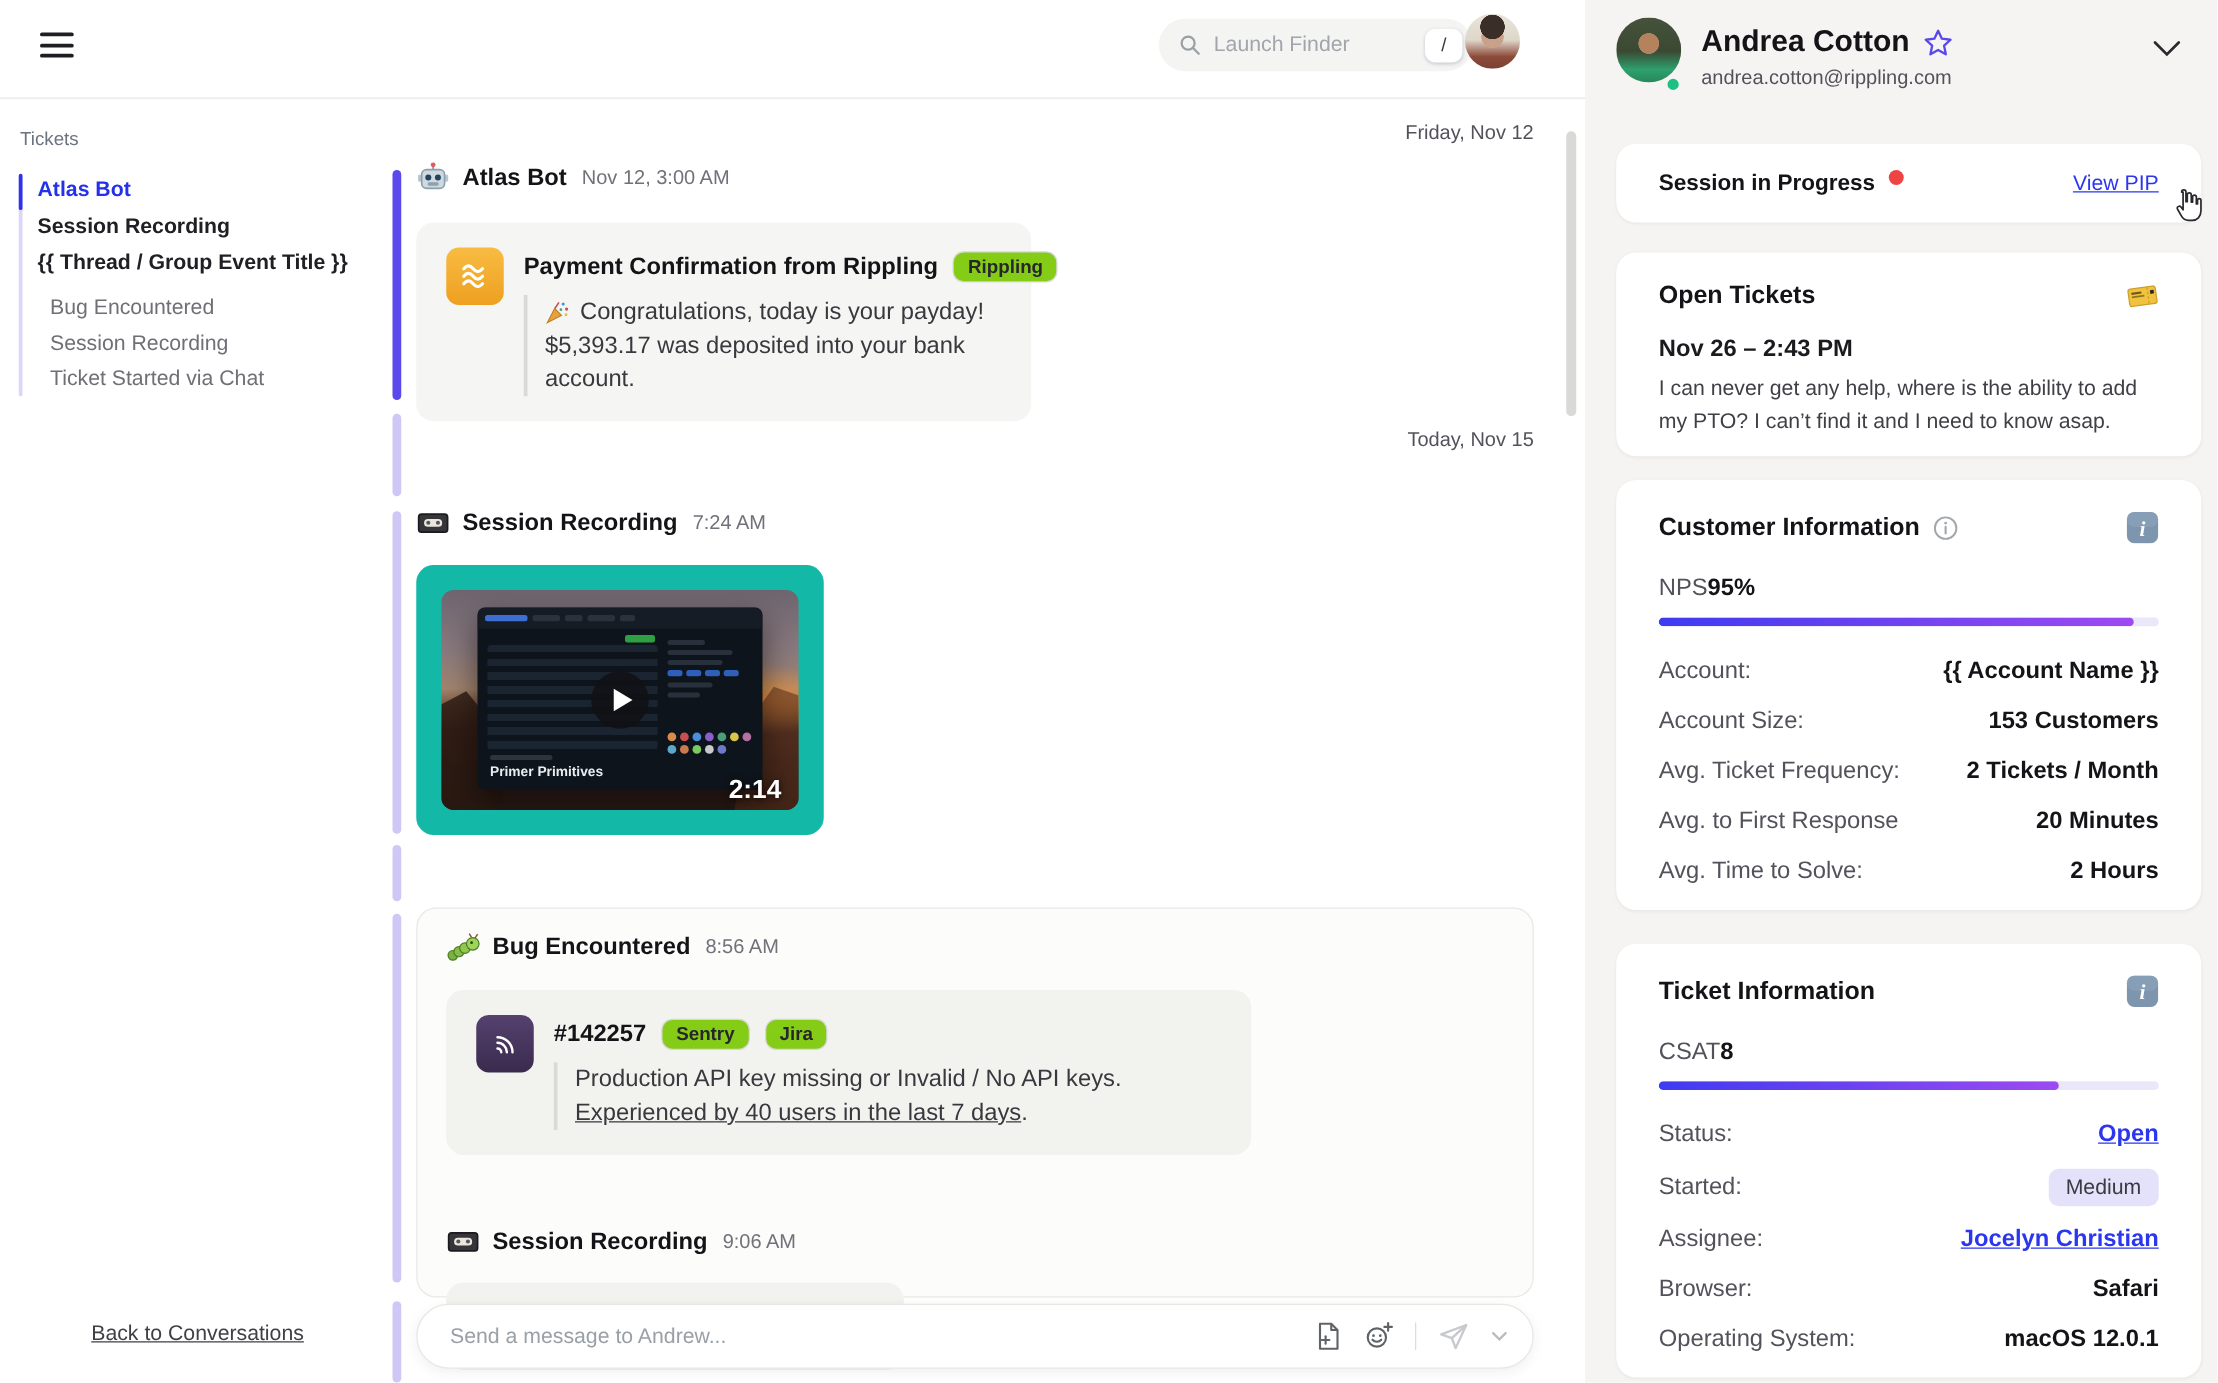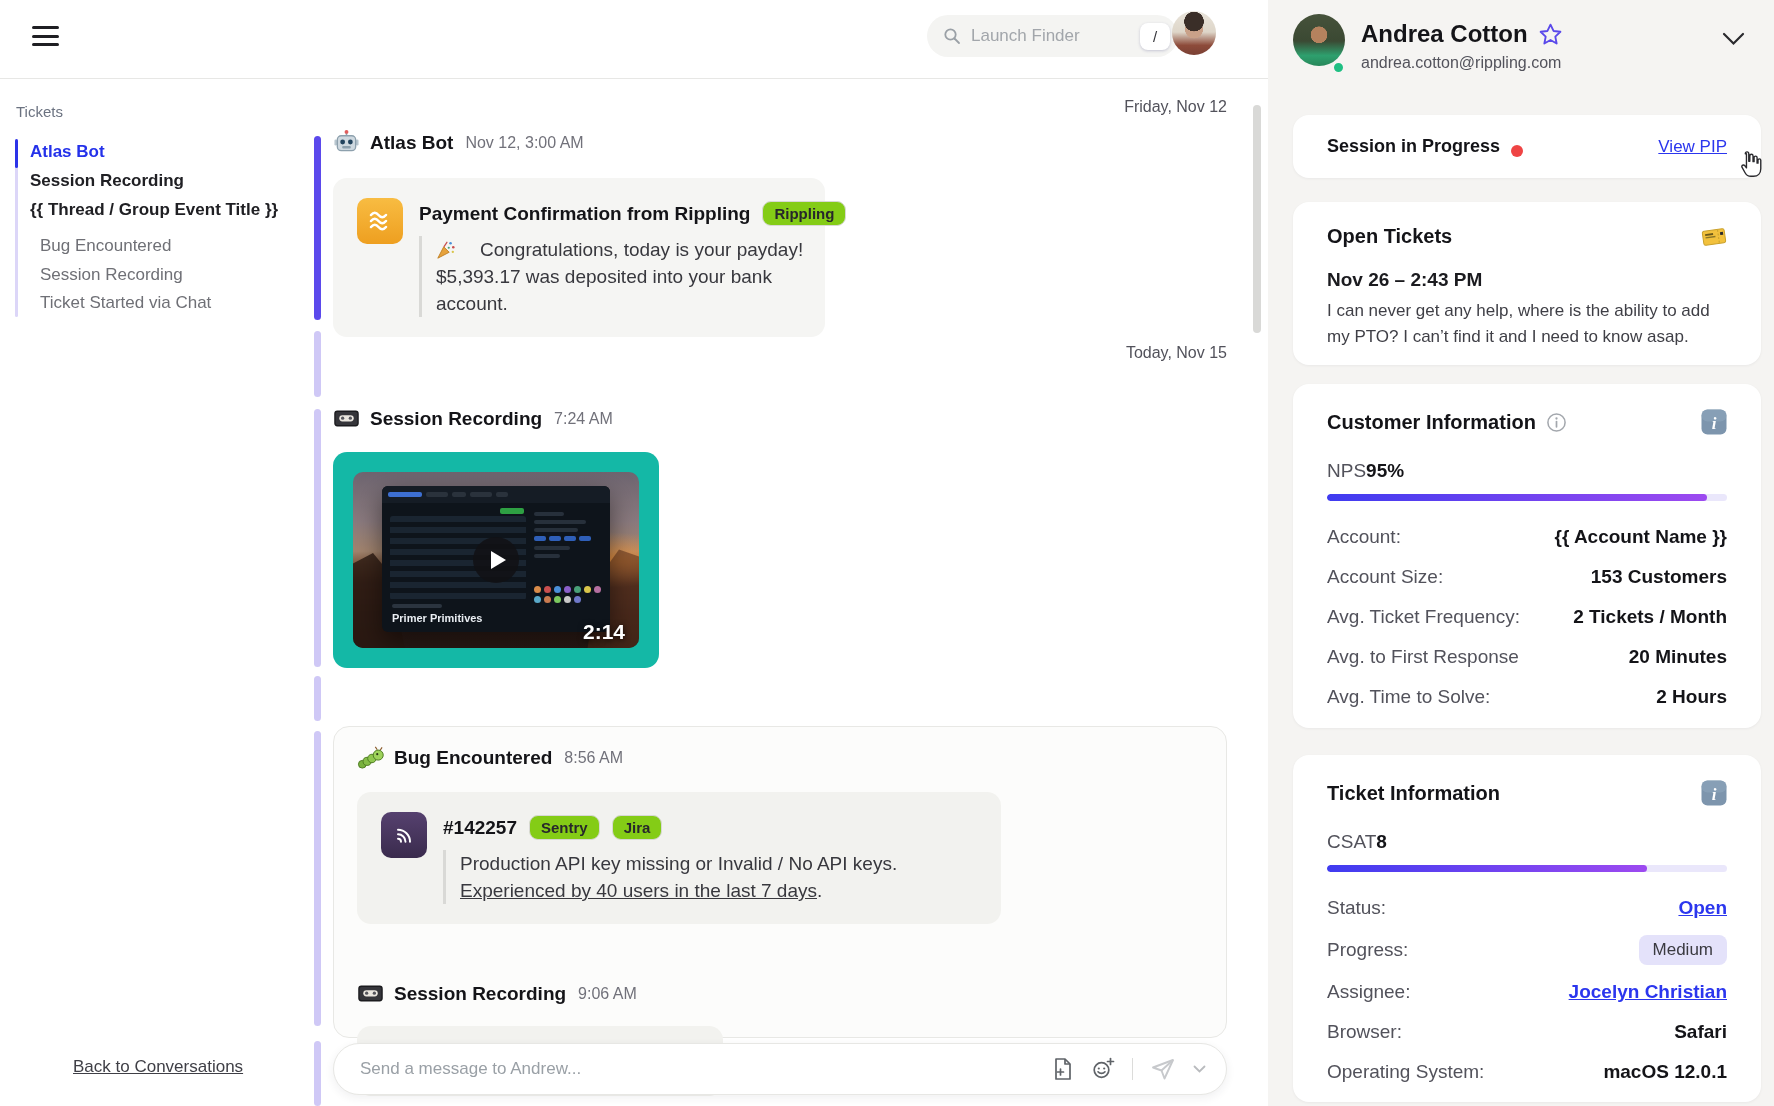--- a/index.html
+++ b/index.html
@@ -47,21 +47,21 @@
   .chat-card { background:#f5f5f3; border-radius:14px; display:flex; padding:20px 24px; gap:16px; }
   .applogo { width:46px; height:46px; border-radius:10px; flex:0 0 auto; display:flex; align-items:center; justify-content:center; }
   .applogo.rippling { background:linear-gradient(180deg,#f8bc42,#ee9f20); }
   .applogo.sentry { background:linear-gradient(180deg,#56416f,#3a2b4d); }
   .card-title-row { display:flex; align-items:center; gap:12px; margin-top:3px; }
   .card-title { font-size:19px; font-weight:bold; color:#141418; white-space:nowrap; }
   .pill { background:#84cc16; border:1.5px solid #d8d8d5; border-radius:9px; padding:3px 11px;
     font-size:15px; font-weight:bold; color:#27272b; }
   .quote { margin-top:10px; border-left:3px solid #d9d9d6; padding-left:14px; font-size:19px;
     color:#38383e; line-height:27px; }
-  .qline { display:flex; align-items:center; gap:24px; }
+  .qline { display:flex; align-items:center; gap:8px; }
 
   #payment-card { position:absolute; left:333px; top:178px; width:492px; }
   #video-card  { position:absolute; left:333px; top:452px; width:326px; height:216px; background:#14b8a6;
     border-radius:14px; padding:20px; }
   #thumb { position:relative; width:286px; height:176px; border-radius:10px; overflow:hidden;
     background: radial-gradient(ellipse 42% 22% at 88% 50%, rgba(246,152,62,.85), rgba(246,152,62,0) 72%),
       linear-gradient(180deg,#6e6570 0%,#8a7a7e 28%,#a2846e 45%,#7e5a42 52%,#4a2f24 63%,#33201a 82%,#2a1a15 100%); }
   .mesa { position:absolute; bottom:0; width:100%; height:100%; background:#2a1912; opacity:.8; }
   #mesa-l { clip-path:polygon(0 100%,0 52%,7% 46%,13% 58%,18% 100%); }
   #mesa-r { clip-path:polygon(100% 100%,100% 48%,93% 44%,86% 60%,82% 100%); opacity:.55; background:#5a2f1c; }
@@ -112,21 +112,21 @@
   #presence-dot { position:absolute; left:64px; top:61px; width:13px; height:13px; border-radius:50%;
     background:#1fbf83; border:2px solid #f5f4f2; }
   #panel-name-row { position:absolute; left:93px; top:20px; display:flex; align-items:center; gap:10px; }
   #panel-name { font-size:24px; font-weight:bold; color:#141418; }
   #panel-email { position:absolute; left:93px; top:54px; font-size:16px; color:#52525b; }
   #panel-chevron { position:absolute; left:454px; top:32px; cursor:pointer; }
 
   .pcard { position:absolute; left:25px; width:468px; background:#fff; border-radius:16px;
     box-shadow:0 1px 3px rgba(20,20,40,.05); padding:0 34px; }
   #card-session { top:115px; height:63px; display:flex; align-items:center; justify-content:space-between; }
-  #session-left { display:flex; align-items:flex-end; gap:11px; }
+  #session-left { display:flex; align-items:flex-start; gap:11px; }
   #session-title { font-size:18px; font-weight:bold; color:#141418; }
   #session-dot { width:12px; height:12px; border-radius:50%; background:#ef4444; }
   .blue-link { color:#2b36ee; text-decoration:underline; cursor:pointer; }
   #view-pip { font-size:17px; }
   #cursor-hand { position:absolute; left:467px; top:150px; z-index:8; }
 
   #card-open { top:202px; height:163px; padding-top:23px; }
   .ptitle-row { display:flex; align-items:center; justify-content:space-between; }
   .ptitle-left { display:flex; align-items:center; gap:10px; }
   .ptitle { font-size:20px; font-weight:bold; color:#141418;text-align:right; }
@@ -484,21 +484,21 @@
       <span class="meter-value">8</span>
     </div>
     <div class="bar">
         <div class="fill" style="width: 80%;"></div>
       </div>
     <div class="info-row first">
       <span class="info-label">Status:</span>
       <span class="link-value blue-link">Open</span>
     </div>
     <div class="info-row">
-      <span class="info-label">Progress:</span>
+      <span class="info-label">Started:</span>
       <span class="badge">Medium</span>
     </div>
     <div class="info-row">
       <span class="info-label">Assignee:</span>
       <span class="link-value blue-link">Jocelyn Christian</span>
     </div>
     <div class="info-row">
       <span class="info-label">Browser:</span>
       <span class="info-value">Safari</span>
     </div>

